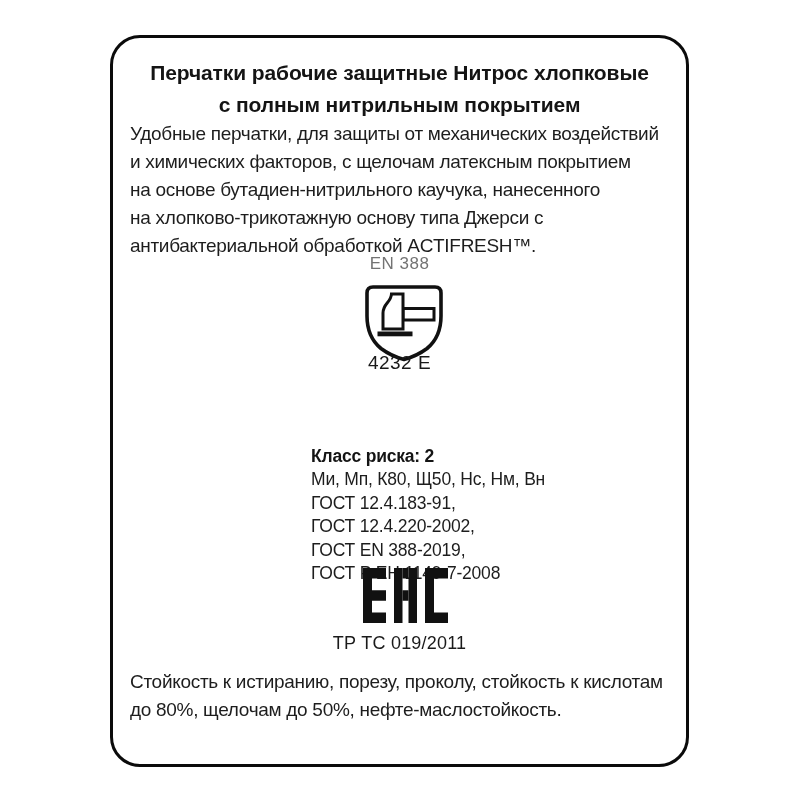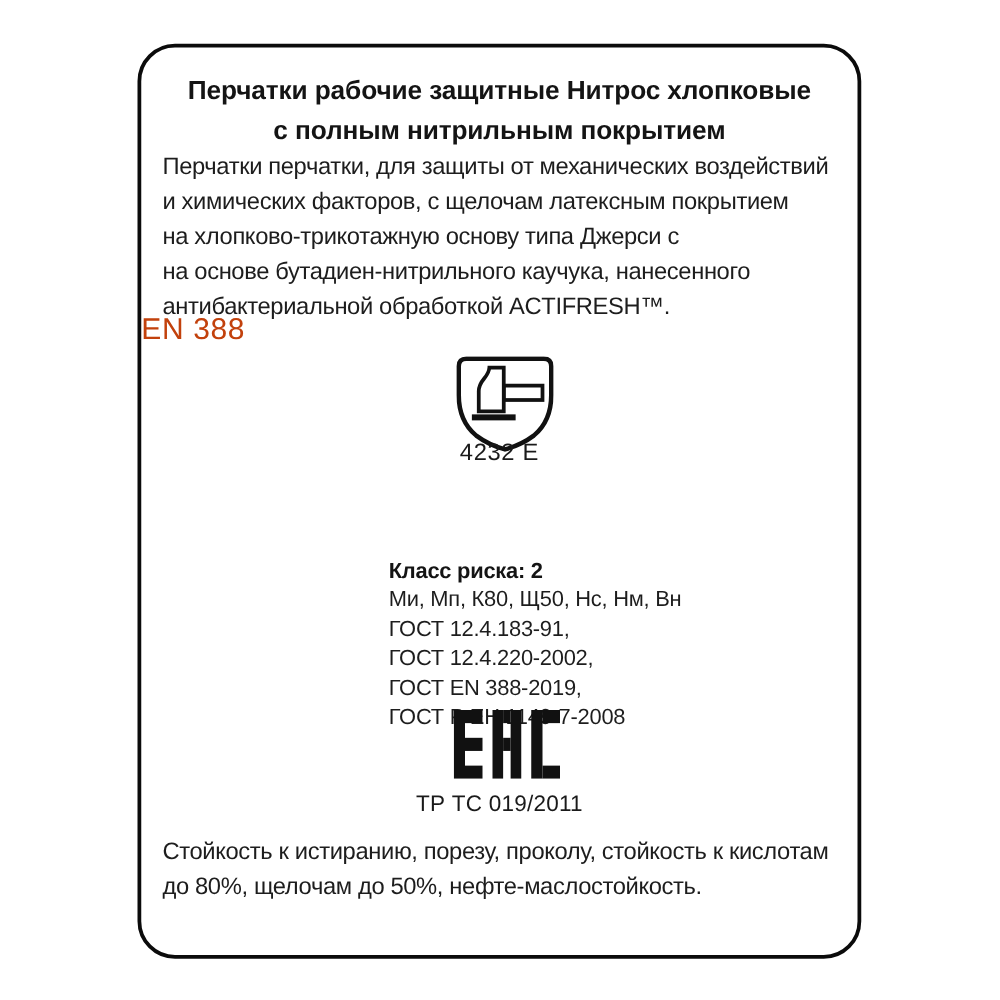--- a/index.html
+++ b/index.html
@@ -30,22 +30,22 @@
   }
   .title span { display: block; white-space: nowrap; }
   .desc {
     position: absolute; top: 82px; left: 17px; right: 8px;
     font-size: 19px; line-height: 28px; letter-spacing: -0.3px;
     color: #1d1d1d;
   }
   .desc span { display: block; white-space: nowrap; }
   .en388-label {
     position: absolute; top: 214px; left: 0; right: 0;
-    font-size: 24px; line-height: 24px;
-    color: #c2410c; letter-spacing: 0.5px;
+    text-align: center; font-size: 17px; line-height: 24px;
+    color: #737373; letter-spacing: 0.5px;
   }
   .shield-wrap { position: absolute; left: 252px; top: 247px; width: 78px; height: 78px; }
   .en388-code {
     position: absolute; top: 313px; left: 0; right: 0;
     text-align: center; font-size: 19px; line-height: 24px;
     color: #1a1a1a; letter-spacing: 0.5px;
   }
   .risk {
     position: absolute; left: 198px; top: 372px;
     font-size: 17.5px; line-height: 23.4px; letter-spacing: -0.2px;
@@ -72,24 +72,24 @@
 
 <div class="stage">
   <div class="card">
 
     <div class="title">
       <span>Перчатки рабочие защитные Нитрос хлопковые</span>
       <span>с полным нитрильным покрытием</span>
     </div>
 
     <div class="desc">
-      <span>Перчатки перчатки, для защиты от механических воздействий</span>
+      <span>Удобные перчатки, для защиты от механических воздействий</span>
       <span>и химических факторов, с щелочам латексным покрытием</span>
+      <span>на основе бутадиен-нитрильного каучука, нанесенного</span>
       <span>на хлопково-трикотажную основу типа Джерси с</span>
-      <span>на основе бутадиен-нитрильного каучука, нанесенного</span>
       <span>антибактериальной обработкой ACTIFRESH™.</span>
     </div>
 
     <div class="en388-label">EN 388</div>
 
     <div class="shield-wrap">
       <svg width="78" height="78" viewBox="0 0 78 78" xmlns="http://www.w3.org/2000/svg">
         <path d="M8 2 H70 Q76 2 76 8 V31 Q76 52 62 63.5 Q52 71 39 74.5 Q26 71 16 63.5 Q2 52 2 31 V8 Q2 2 8 2 Z" fill="none" stroke="#111" stroke-width="3.6"></path>
         <rect x="38" y="23.5" width="31" height="11.5" fill="none" stroke="#111" stroke-width="3"></rect>
         <path d="M26.5 9 H38 V44 H18 V28 C18 18.5 26 17.5 26.5 9 Z" fill="#ffffff" stroke="#111" stroke-width="3"></path>

